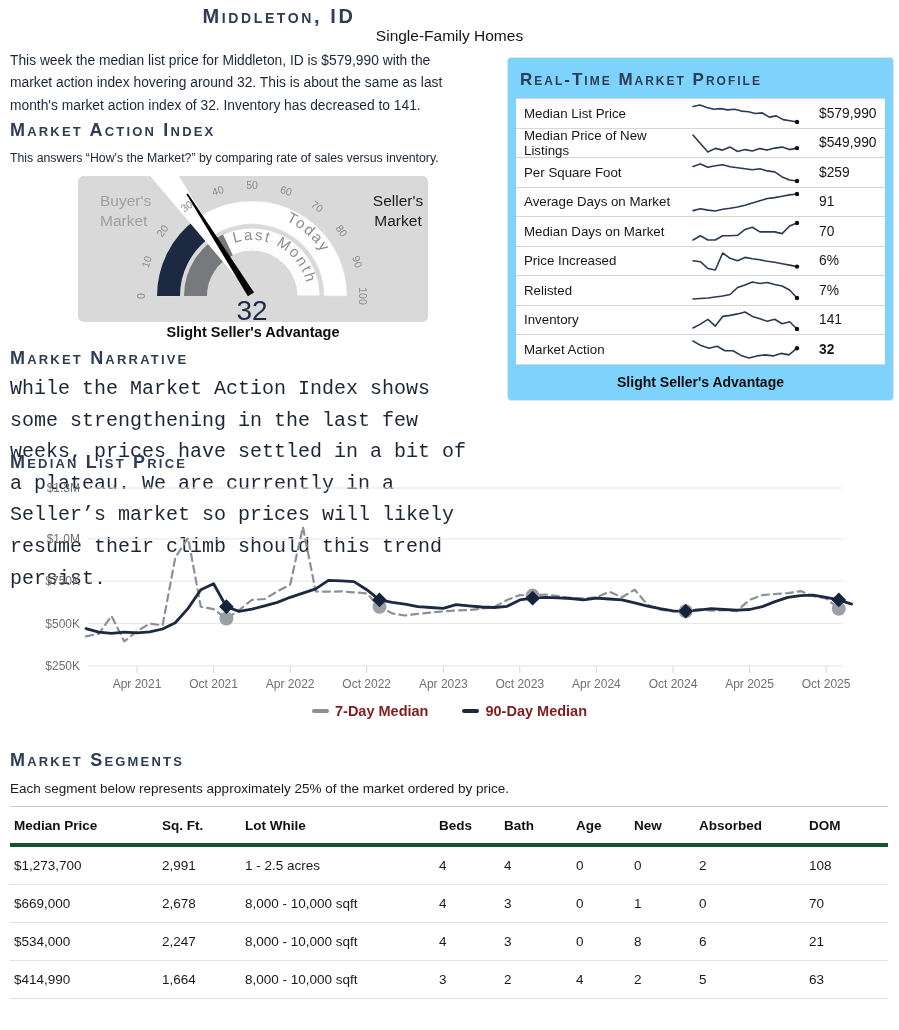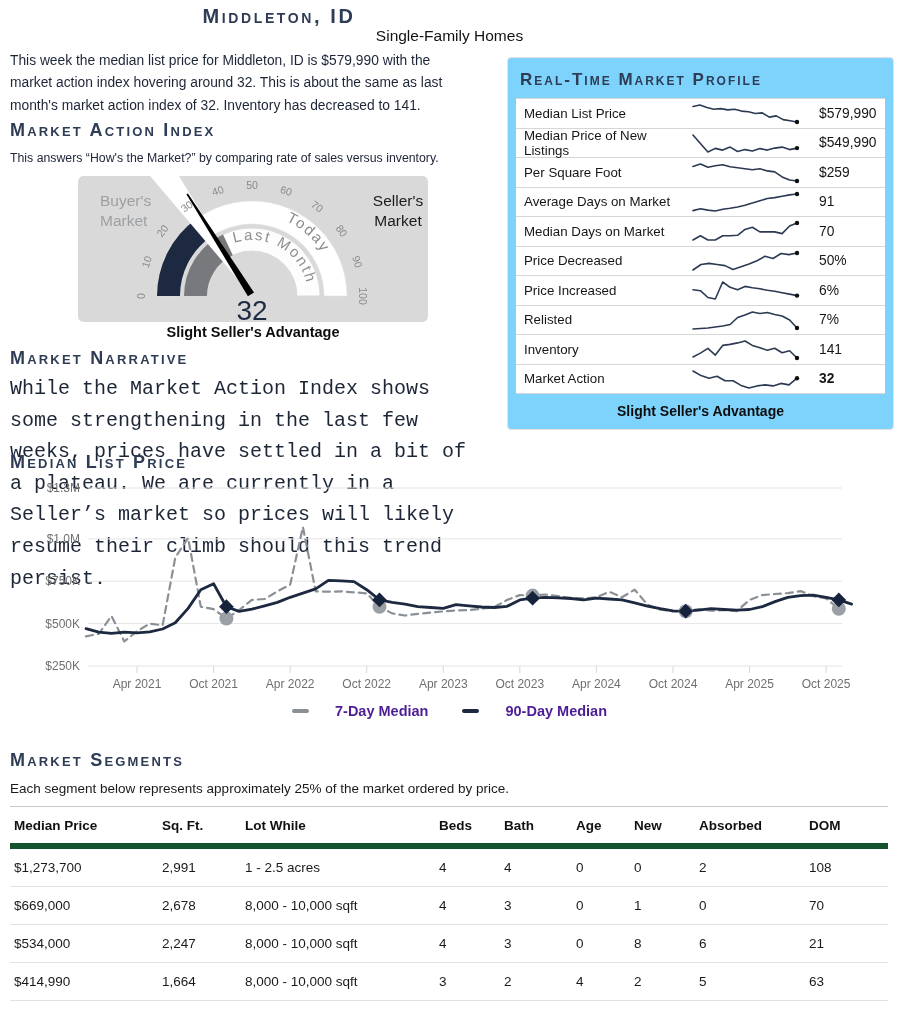--- a/index.html
+++ b/index.html
@@ -41,30 +41,30 @@
   }
   .profile-row .lbl { flex: 1; font-size: 13.3px; color: #161616; }
   .profile-row .spark { width: 118px; height: 26px; flex: 0 0 auto; }
   .profile-row .val { width: 74px; padding-left: 12px; font-size: 13.8px; color: #161616; }
   .profile-row .val.bold { font-weight: 700; }
   .panel-footer { text-align: center; font-weight: 700; font-size: 14px; color: #0d0d0d; padding: 9px 0 8px 0; }
 
   .mlp-heading { top: 452px; left: 10px; }
   .chart { top: 478px; left: 0; }
   .legend { top: 703px; left: 0; width: 899px; display: flex; justify-content: center; gap: 34px; align-items: center; }
-  .legend .item { display: flex; align-items: center; gap: 26px; font-size: 14.5px; font-weight: 700; color: #4c1d95; }
+  .legend .item { display: flex; align-items: center; gap: 6px; font-size: 14.5px; font-weight: 700; color: #7f1d1d; }
   .legend .dash { width: 17px; height: 4px; border-radius: 2px; display: inline-block; }
 
   .seg-heading { top: 750px; left: 10px; }
   .seg-sub { top: 781px; left: 10px; width: 600px; font-size: 13.5px; color: #1a1a1a; }
   .seg-table-wrap { top: 806px; left: 10px; width: 878px; }
   table.segments { width: 100%; border-collapse: collapse; }
   table.segments th {
     text-align: left; font-size: 13.5px; font-weight: 700; color: #111;
-    padding: 11px 4px 10px 4px; border-top: 1px solid #cbcbcb; border-bottom: 6px solid #14532d;
+    padding: 11px 4px 10px 4px; border-top: 1px solid #cbcbcb; border-bottom: 4px solid #14532d;
   }
   table.segments td { font-size: 13.5px; color: #1a1a1a; padding: 11px 4px; border-bottom: 1px solid #e2e2e2; }
   table.segments th:nth-child(1), table.segments td:nth-child(1) { width: 148px; }
   table.segments th:nth-child(2), table.segments td:nth-child(2) { width: 83px; }
   table.segments th:nth-child(3), table.segments td:nth-child(3) { width: 194px; }
   table.segments th:nth-child(4), table.segments td:nth-child(4) { width: 65px; }
   table.segments th:nth-child(5), table.segments td:nth-child(5) { width: 72px; }
   table.segments th:nth-child(6), table.segments td:nth-child(6) { width: 58px; }
   table.segments th:nth-child(7), table.segments td:nth-child(7) { width: 65px; }
   table.segments th:nth-child(8), table.segments td:nth-child(8) { width: 110px; }
@@ -153,28 +153,20 @@
         </svg>
         <span class="val">91</span>
       </div>
       <div class="profile-row">
         <span class="lbl">Median Days on Market</span>
         <svg class="spark" viewBox="0 0 118 26">
           <polyline points="4.0,22.0 11.4,17.8 18.9,22.0 26.3,22.0 33.7,17.8 41.1,17.8 48.6,17.3 56.0,11.4 63.4,9.3 70.9,13.9 78.3,13.9 85.7,13.9 93.1,15.6 100.6,8.0 108.0,5.0" fill="none" stroke="#2b3a52" stroke-width="1.6" stroke-linejoin="round" stroke-linecap="round"></polyline>
           <circle cx="108.0" cy="5.0" r="2.2" fill="#0f0f0f"></circle>
         </svg>
         <span class="val">70</span>
-      </div>
-      <div class="profile-row">
-        <span class="lbl">Price Decreased</span>
-        <svg class="spark" viewBox="0 0 118 26">
-          <polyline points="4.0,22.0 12.0,16.5 20.0,15.4 28.0,16.5 36.0,17.6 44.0,21.5 52.0,18.7 60.0,16.0 68.0,12.7 76.0,8.3 84.0,10.5 92.0,5.5 100.0,6.6 108.0,5.0" fill="none" stroke="#2b3a52" stroke-width="1.6" stroke-linejoin="round" stroke-linecap="round"></polyline>
-          <circle cx="108.0" cy="5.0" r="2.2" fill="#0f0f0f"></circle>
-        </svg>
-        <span class="val">50%</span>
       </div>
       <div class="profile-row">
         <span class="lbl">Price Increased</span>
         <svg class="spark" viewBox="0 0 118 26">
           <polyline points="4.0,12.8 11.4,13.7 18.9,20.5 26.3,22.0 33.7,5.0 41.1,10.3 48.6,12.8 56.0,9.4 63.4,10.8 70.9,11.8 78.3,13.3 85.7,14.2 93.1,15.7 100.6,17.1 108.0,18.6" fill="none" stroke="#2b3a52" stroke-width="1.6" stroke-linejoin="round" stroke-linecap="round"></polyline>
           <circle cx="108.0" cy="18.6" r="2.2" fill="#0f0f0f"></circle>
         </svg>
         <span class="val">6%</span>
       </div>
       <div class="profile-row">

